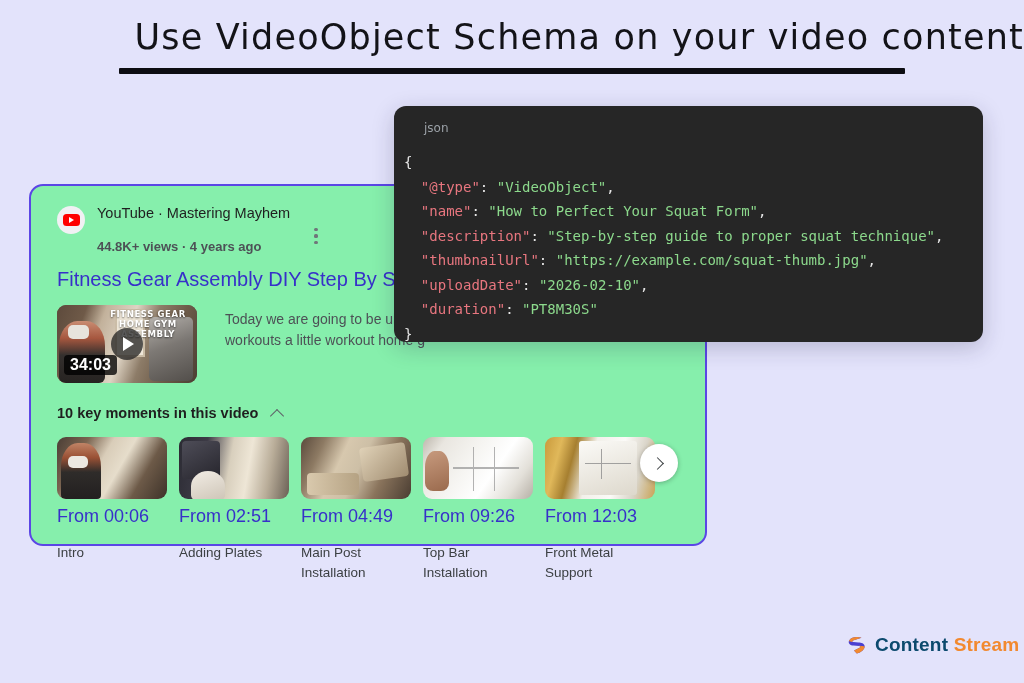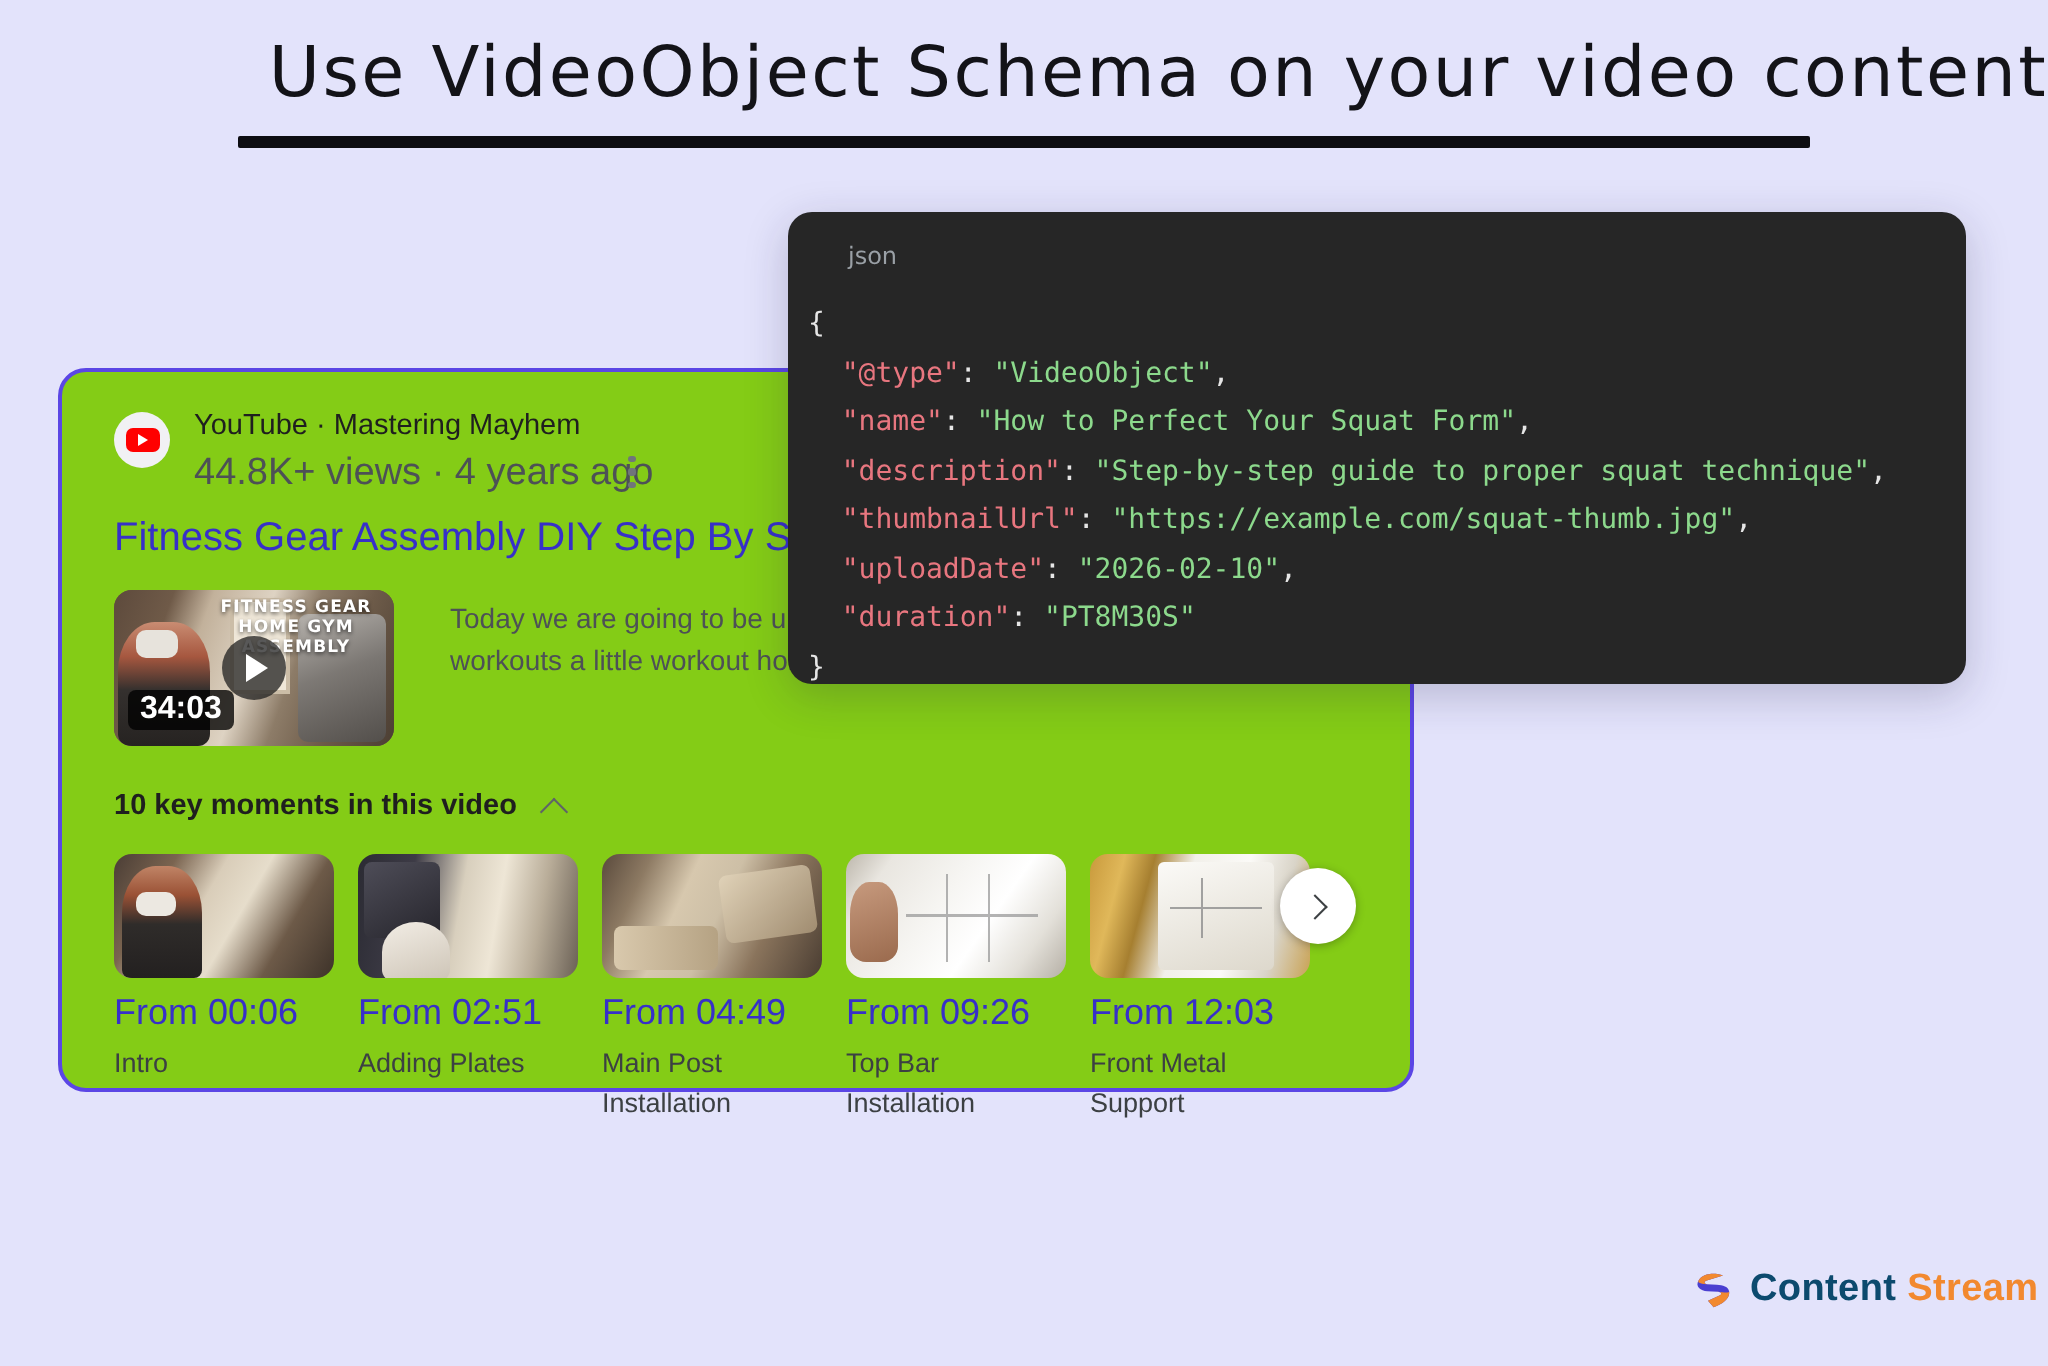--- a/index.html
+++ b/index.html
@@ -42,21 +42,21 @@
     border-radius: 1px;
   }
 
   
   .serp-card {
     position: absolute;
     left: 29px;
     top: 184px;
     width: 678px;
     height: 362px;
-    background: #84cc16;
+    background: #86efac;
     border: 2px solid #5b46e5;
     border-radius: 14px;
     padding: 18px 22px 0 26px;
   }
 
   .serp-head {
     display: flex;
     align-items: flex-start;
     gap: 12px;
     position: relative;
@@ -90,24 +90,25 @@
     border-bottom: 3.2px solid transparent;
     margin-left: 1.5px;
   }
 
   .serp-source {
     font-size: 14.5px;
     color: #1f1f1f;
     line-height: 18px;
   }
   .serp-meta {
-    font-size: 19px;
+    font-size: 13px;
     color: #4d5156;
     line-height: 18px;
-    margin-top: 6px;
+    margin-top: 16px;
+    font-weight: bold;
   }
 
   .kebab-menu {
     position: absolute;
     left: 250px;
     top: 22px;
     width: 18px;
     height: 20px;
     display: flex;
     flex-direction: column;
@@ -285,21 +286,21 @@
     position: relative;
     background: #8a8378;
   }
   .moment-time {
     margin-top: 9px;
     font-size: 18px;
     color: #3730c9;
     line-height: 17px;
   }
   .moment-label {
-    margin-top: 7px;
+    margin-top: 18px;
     font-size: 13.5px;
     color: #3c4043;
     line-height: 20px;
   }
 
   
   .m1 { background: linear-gradient(120deg,#4a3d35 0%,#7a6450 22%,#d9cdb9 40%,#e6ddcb 55%,#6d5a48 75%,#3d3229 100%); }
   .m1::before { content:""; position:absolute; left:4px; top:6px; width:40px; height:56px;
     background: linear-gradient(180deg,#c08466 0%,#9a5135 26%,#2f2c2a 52%,#232020 100%); border-radius:42% 42% 4px 4px; }
   .m1::after { content:""; position:absolute; left:11px; top:19px; width:20px; height:12px; background:#ece8e1; border-radius:5px; }

